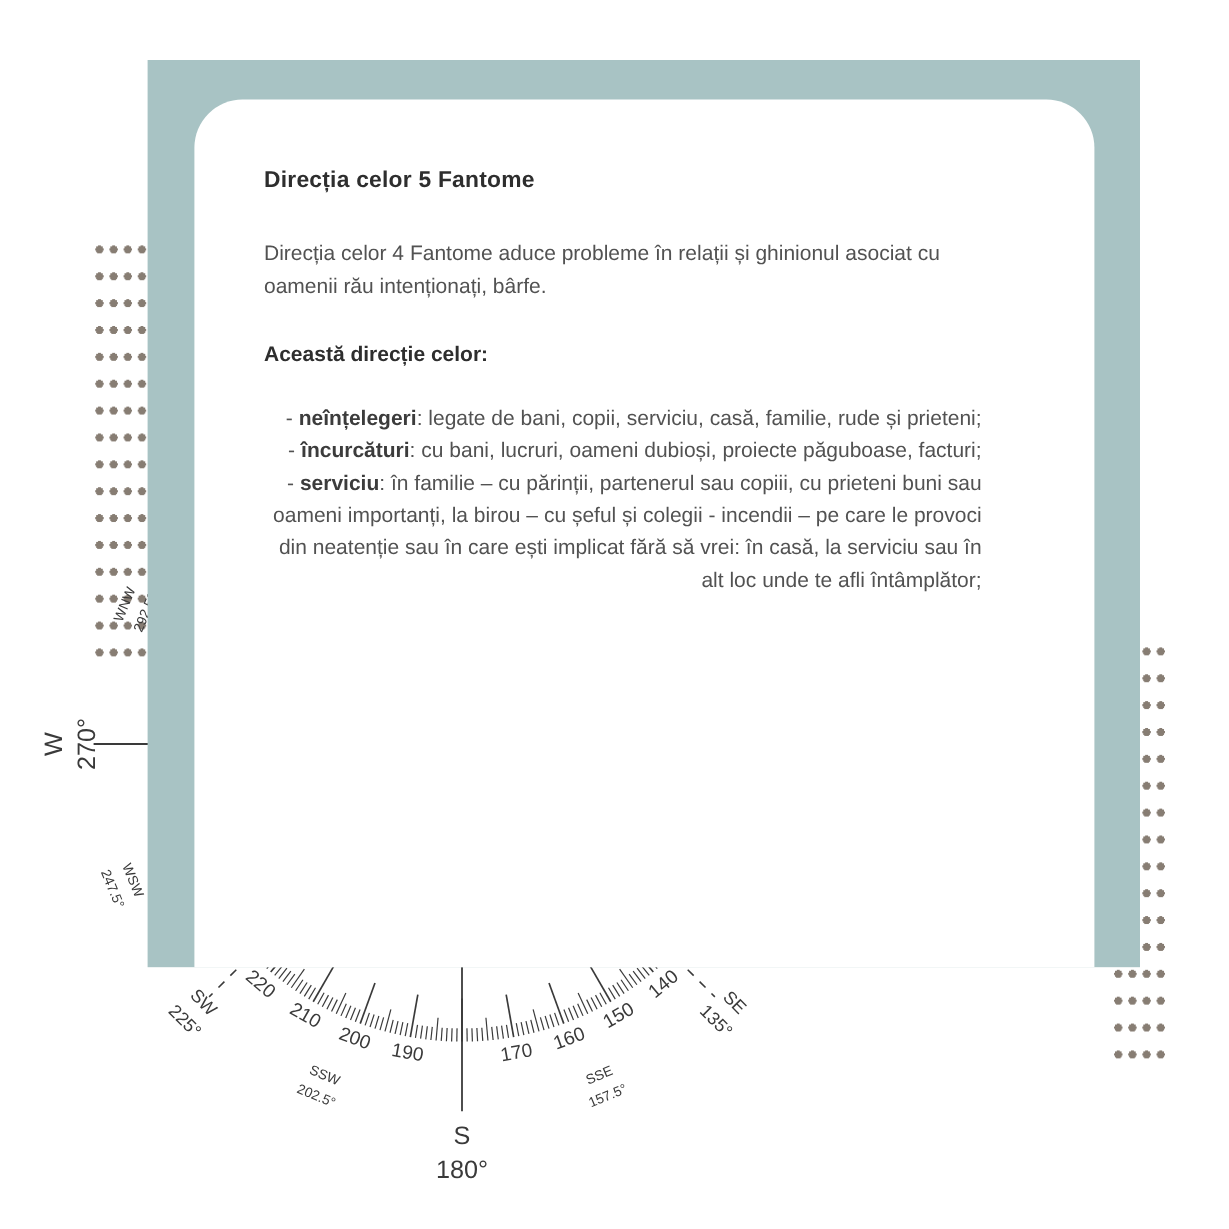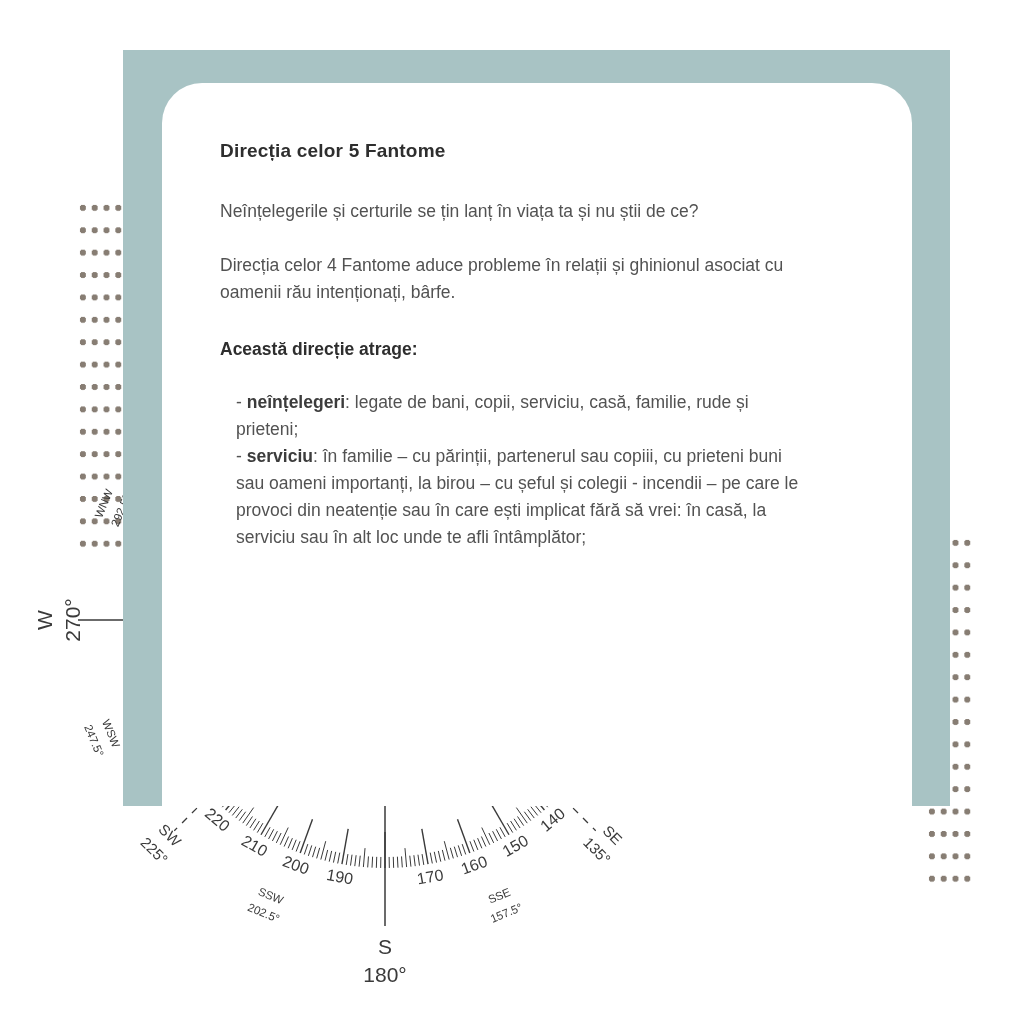--- a/index.html
+++ b/index.html
@@ -44,21 +44,21 @@
     margin:0 0 36px 0;letter-spacing:0.2px;
   }
   #card p{
     font-size:17.5px;line-height:27px;color:var(--text);
     margin:0 0 27px 0;max-width:648px;
   }
   #card .section-heading{
     font-size:17.5px;font-weight:bold;color:var(--title);
     margin:33px 0 29px 0;
   }
-  #card ul{list-style:none;margin:16px;padding:0;max-width:652px;}
+  #card ul{list-style:none;margin:4px;padding:0;max-width:652px;text-align:right;}
   #card li{
     font-size:17.5px;line-height:27px;color:var(--text);
   }
   #card li .term{font-weight:bold;color:#3c3c3c;margin-left:5px;}
 </style>
 </head>
 <body style="--teal: #a8c3c4; --dots: #877d73; --text: #525252; --title: #2e2e2e; --compass: #3a3a3a;">
 
 <svg id="compass-svg" width="1024" height="1024" viewBox="0 0 1024 1024">
   <g id="compass-ticks">
@@ -191,22 +191,22 @@
 </svg>
 
 <div id="dots-left" class="dot-grid"></div>
 <div id="dots-right" class="dot-grid"></div>
 
 <div id="teal-rect"></div>
 
 <div id="card">
   <h1>Direcția celor 5 Fantome</h1>
 
-  <p>Neînțelegerile și certurile se țin lanț în viața ta și nu știi de ce?</p>
   <p>Direcția celor 4 Fantome aduce probleme în relații și ghinionul asociat cu oamenii rău intenționați, bârfe.</p>
 
-  <div class="section-heading">Această direcție atrage:</div>
+  <div class="section-heading">Această direcție celor:</div>
 
   <ul>
     <li><span>-</span><span class="term">neînțelegeri</span><span>: legate de bani, copii, serviciu, casă, familie, rude și prieteni;</span></li>
+    <li><span>-</span><span class="term">încurcături</span><span>: cu bani, lucruri, oameni dubioși, proiecte păguboase, facturi;</span></li>
     <li><span>-</span><span class="term">serviciu</span><span>: în familie – cu părinții, partenerul sau copiii, cu prieteni buni sau oameni importanți, la birou – cu șeful și colegii - incendii – pe care le provoci din neatenție sau în care ești implicat fără să vrei: în casă, la serviciu sau în alt loc unde te afli întâmplător;</span></li>
   </ul>
 </div>
 
 </body></html>

